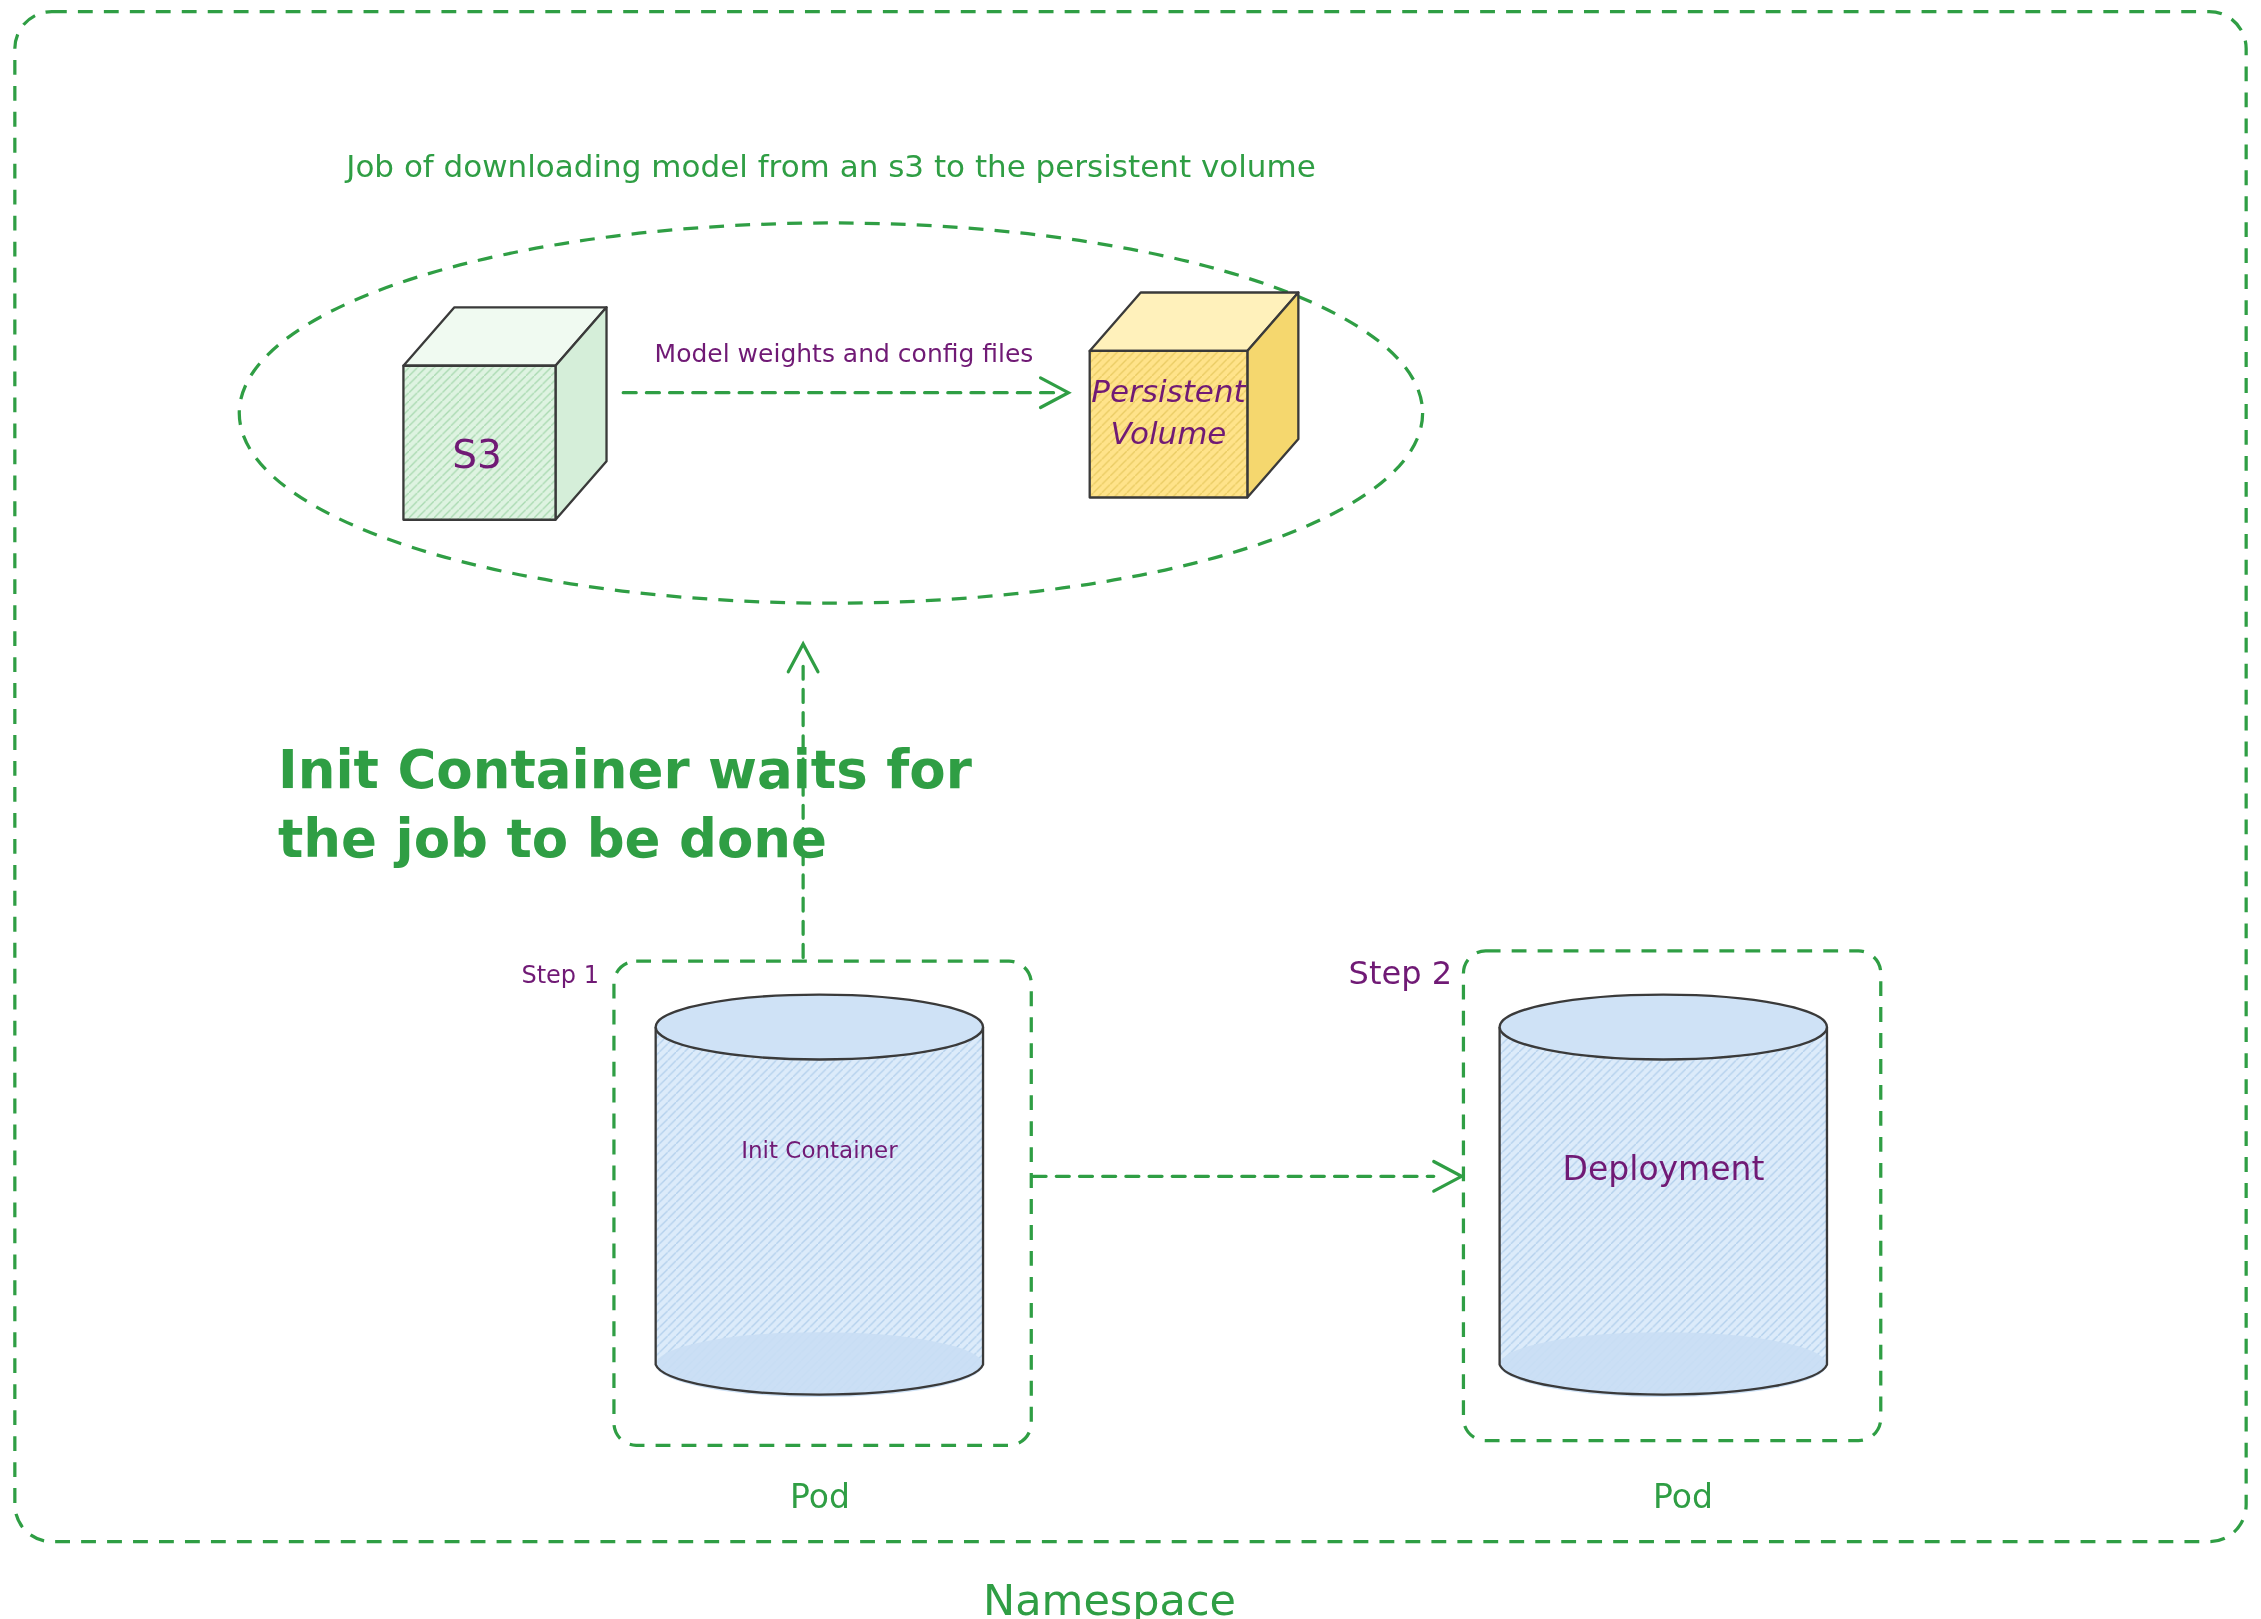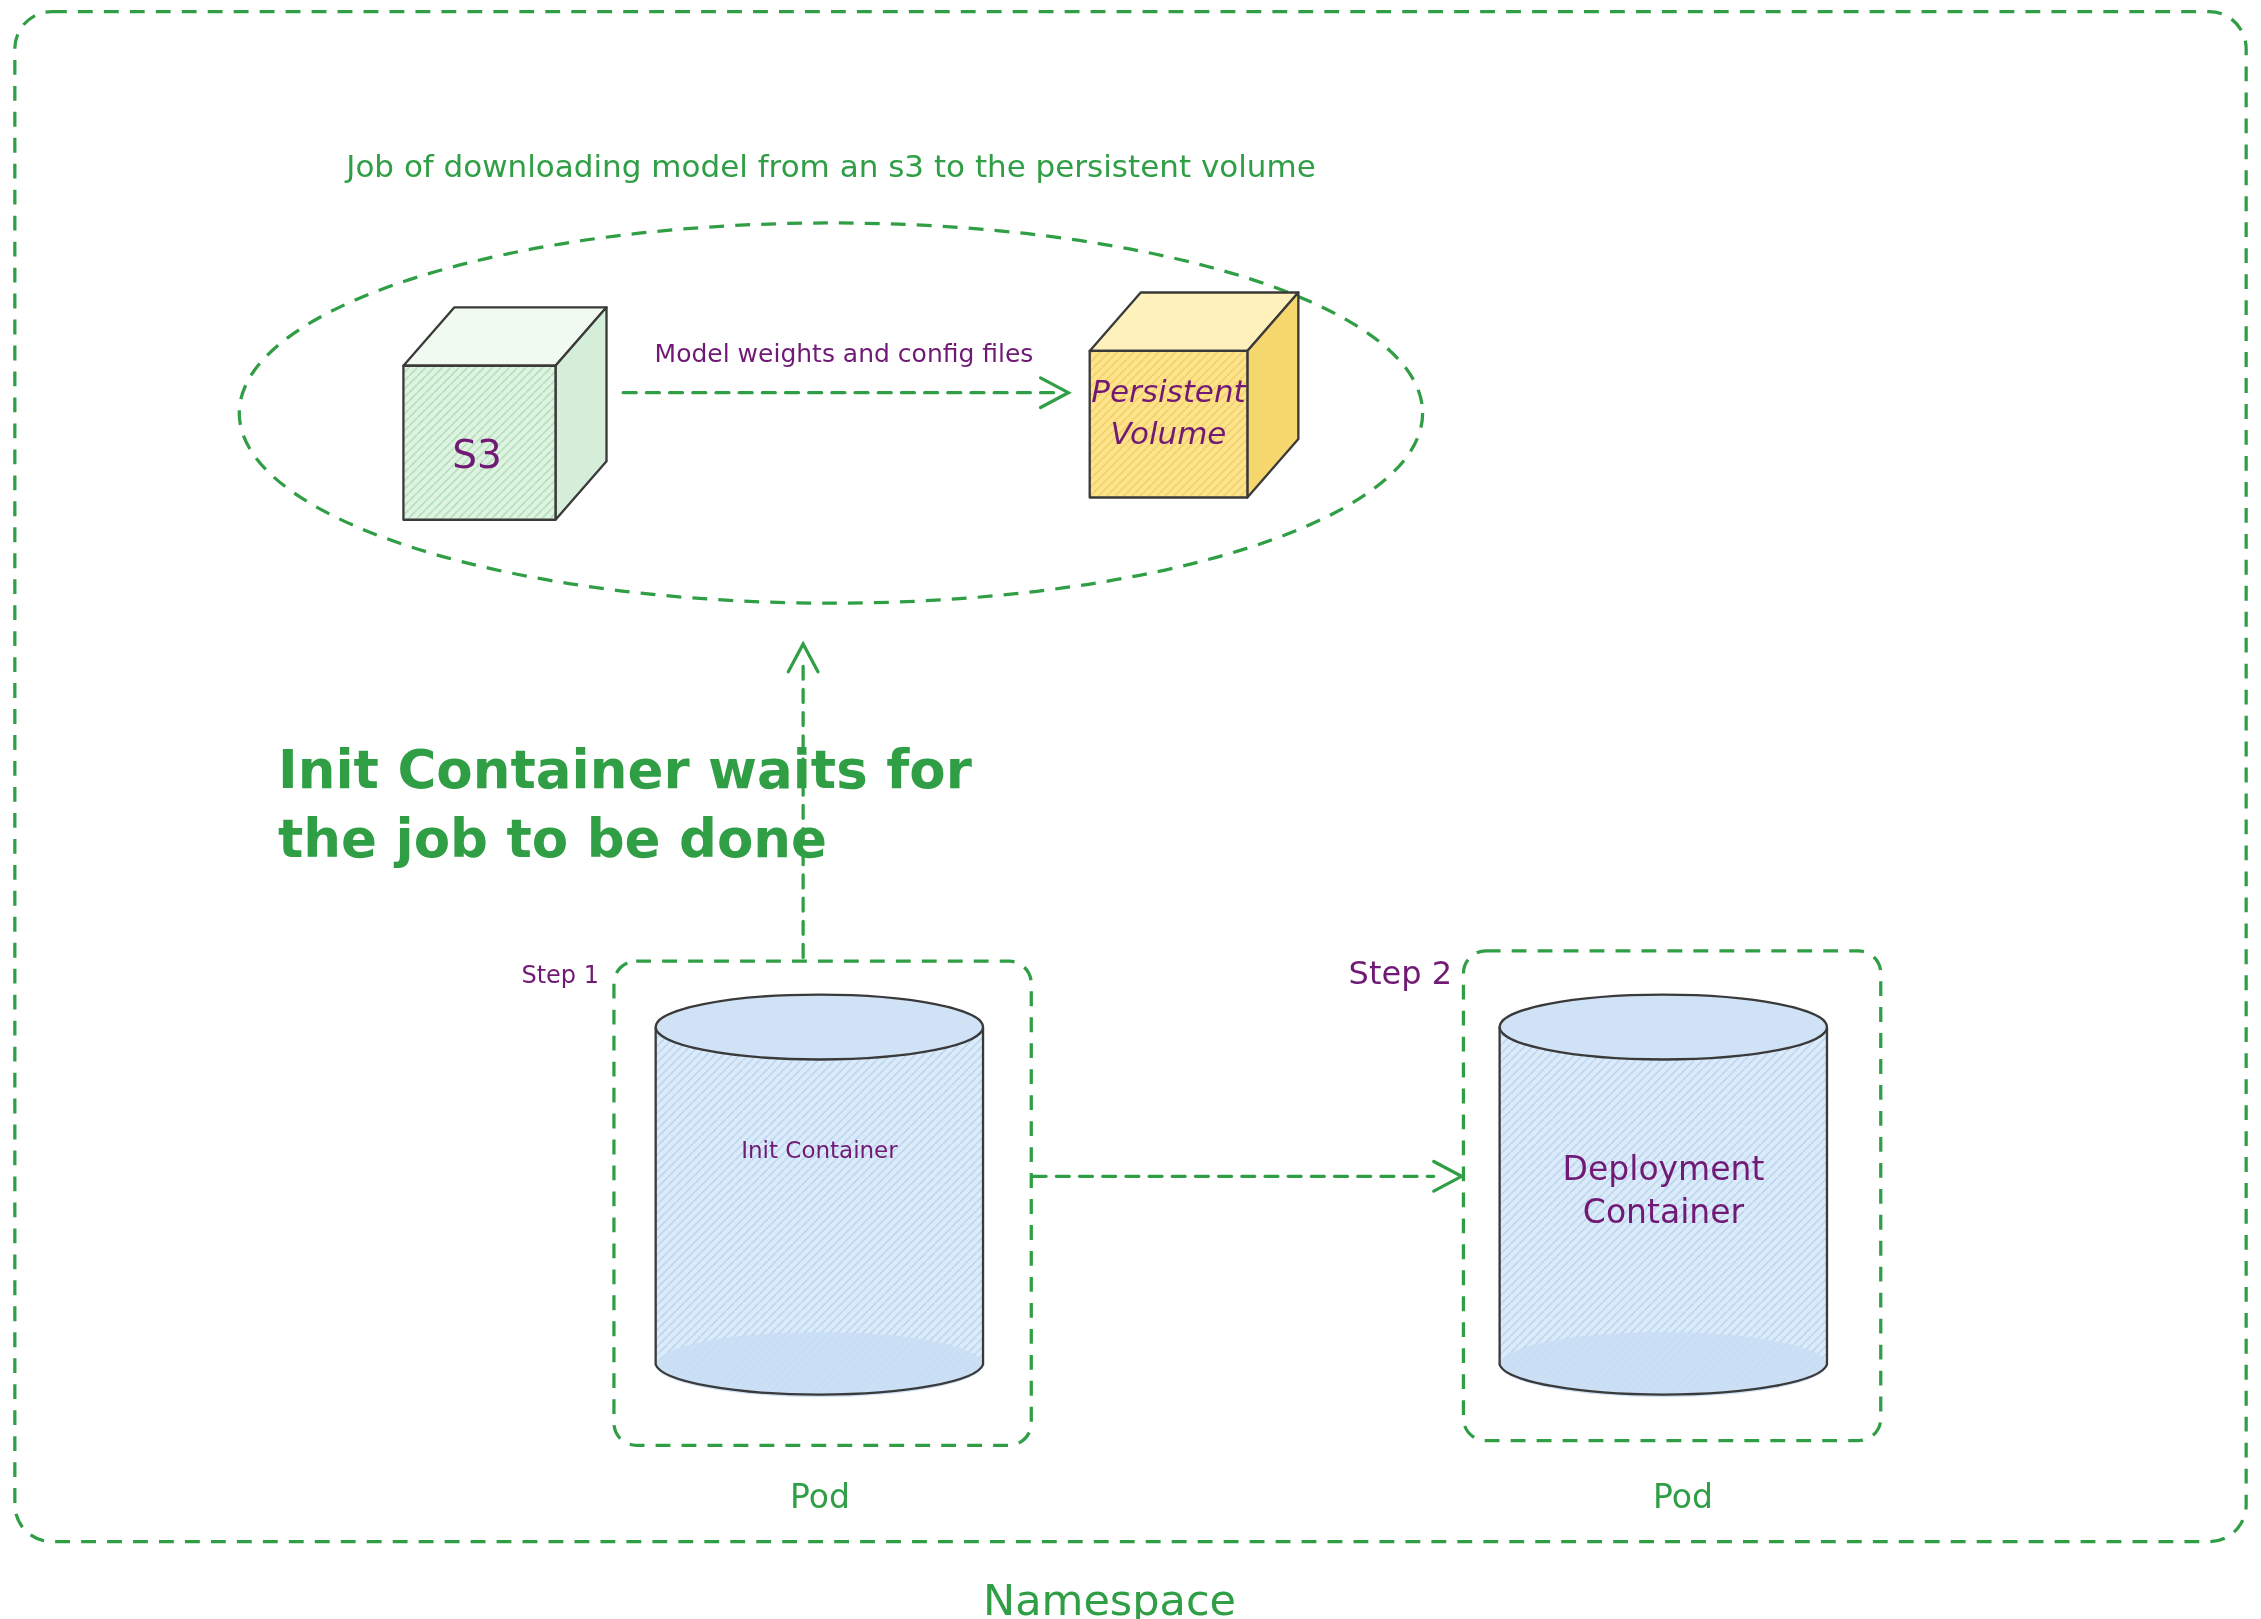--- a/index.html
+++ b/index.html
@@ -124,21 +124,20 @@
     <span class="line">the job to be done</span>
   </div>
 
   <div class="txt t-step1">Step 1</div>
   <div class="txt t-step2">Step 2</div>
 
   <div class="txt t-initc">Init Container</div>
 
   <div class="txt t-deploy">
     <span class="line">Deployment</span>
-    <span class="line">Container</span>
   </div>
 
   <div class="txt green t-pod1">Pod</div>
   <div class="txt green t-pod2">Pod</div>
 
   <div class="txt green t-ns">Namespace</div>
 
 </div>
 
 

